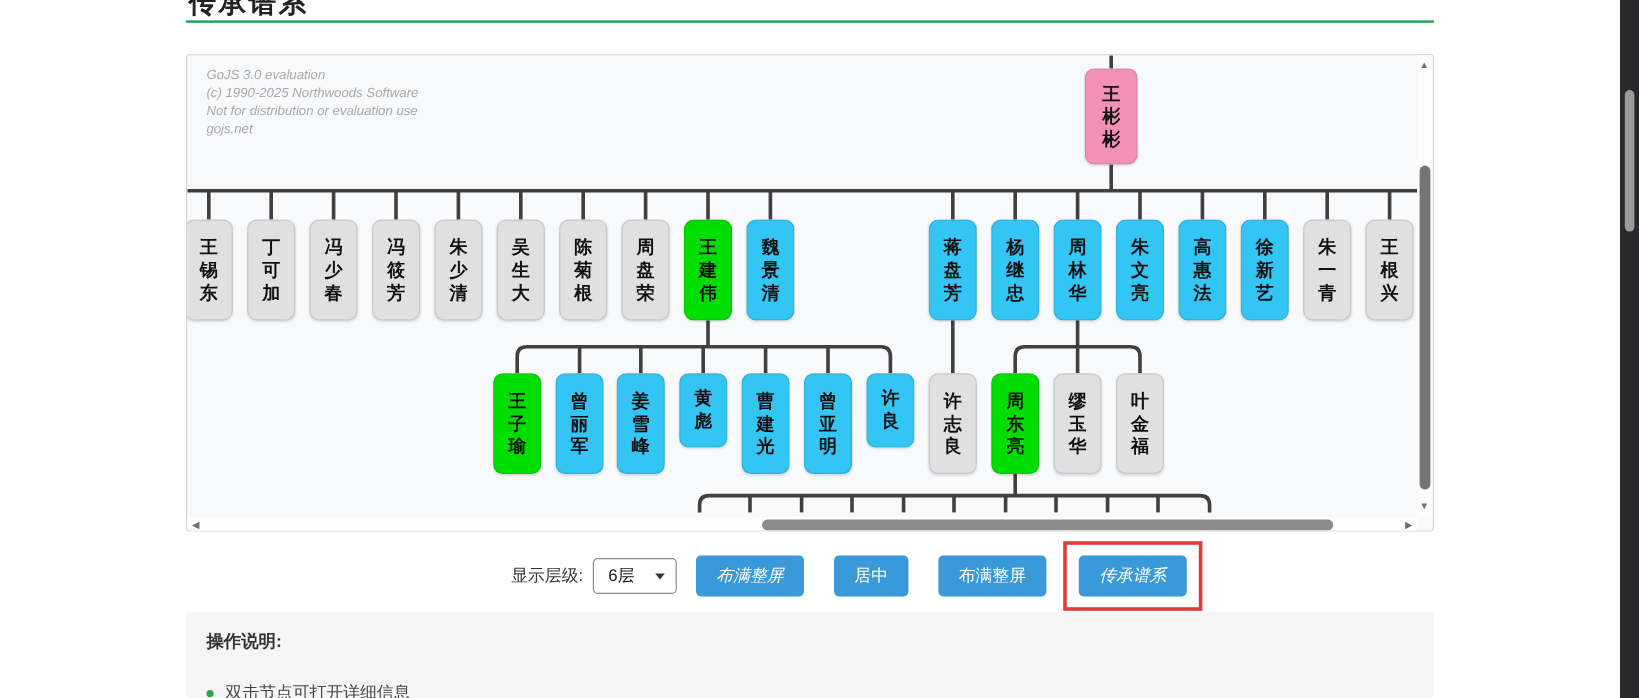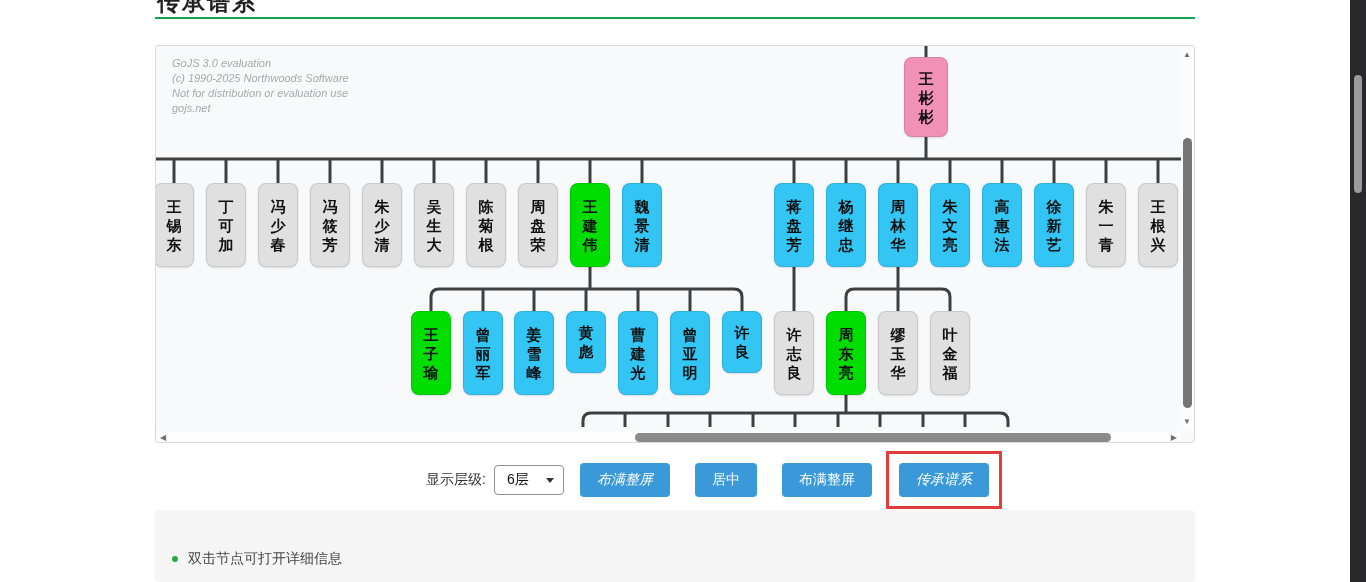--- a/index.html
+++ b/index.html
@@ -306,20 +306,21 @@
       <button class="btn first">布满整屏</button>
       <button class="btn">居中</button>
       <button class="btn">布满整屏</button>
       <span class="red-box">
         <button class="btn first">传承谱系</button>
       </span>
     </div>
   </div>
 
   <div class="panel">
+    <div class="panel-heading">操作说明:</div>
     <ul>
       <li>
         <span class="dot"></span>
         <span>双击节点可打开详细信息</span>
       </li>
     </ul>
   </div>
 
 </div>
 

